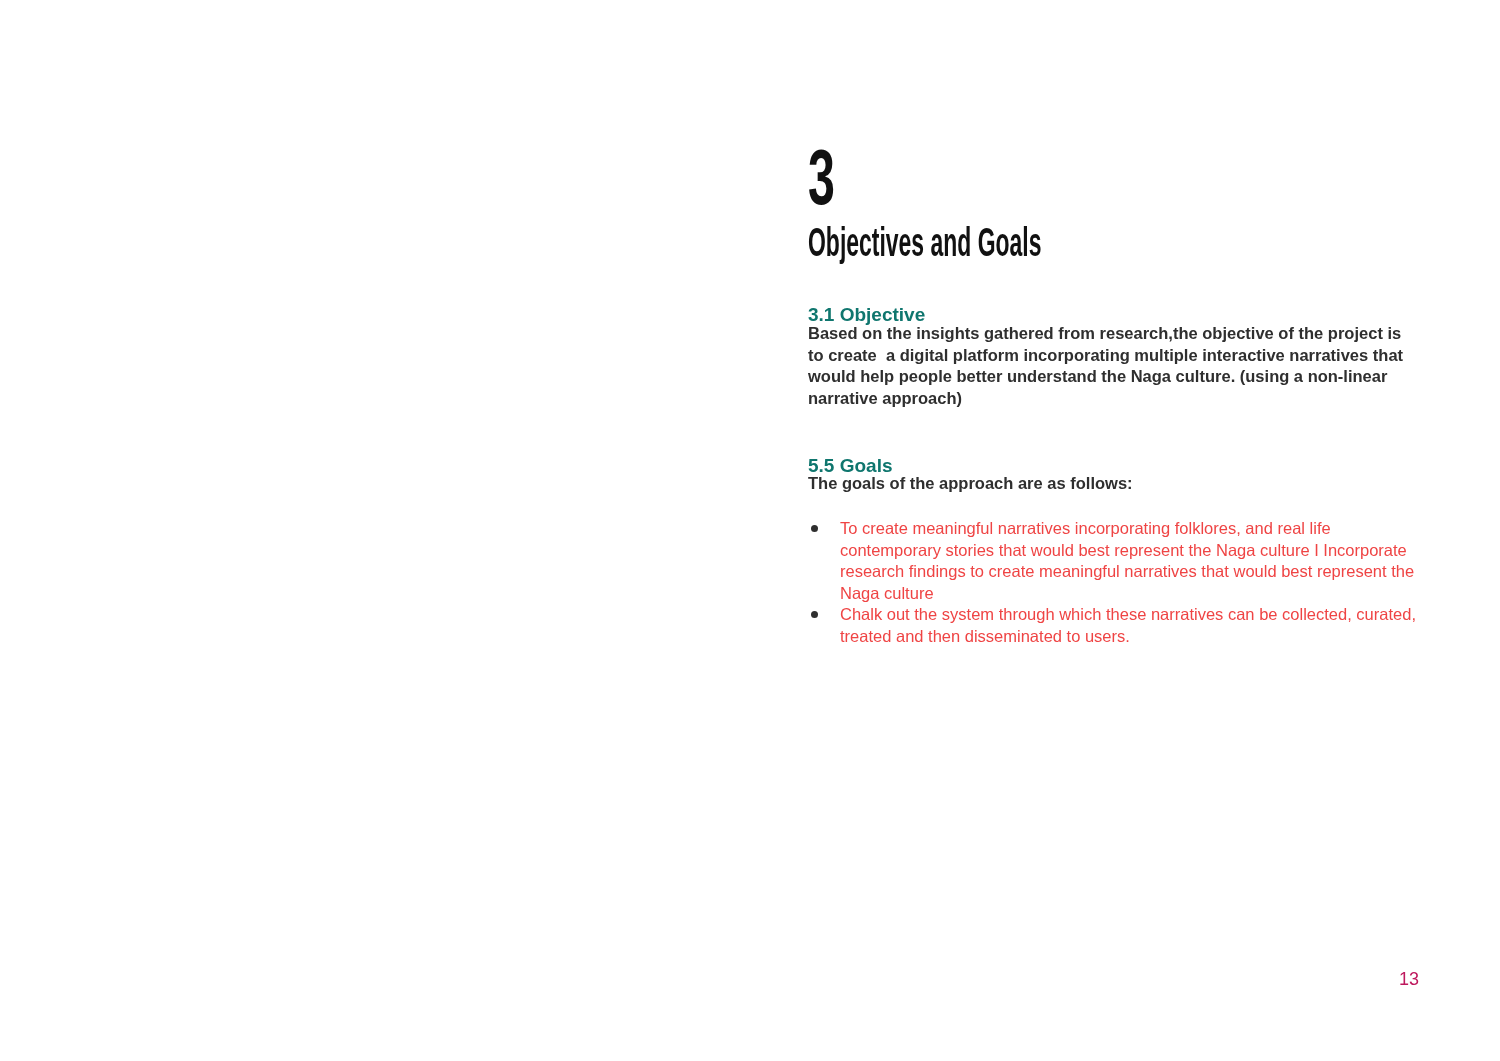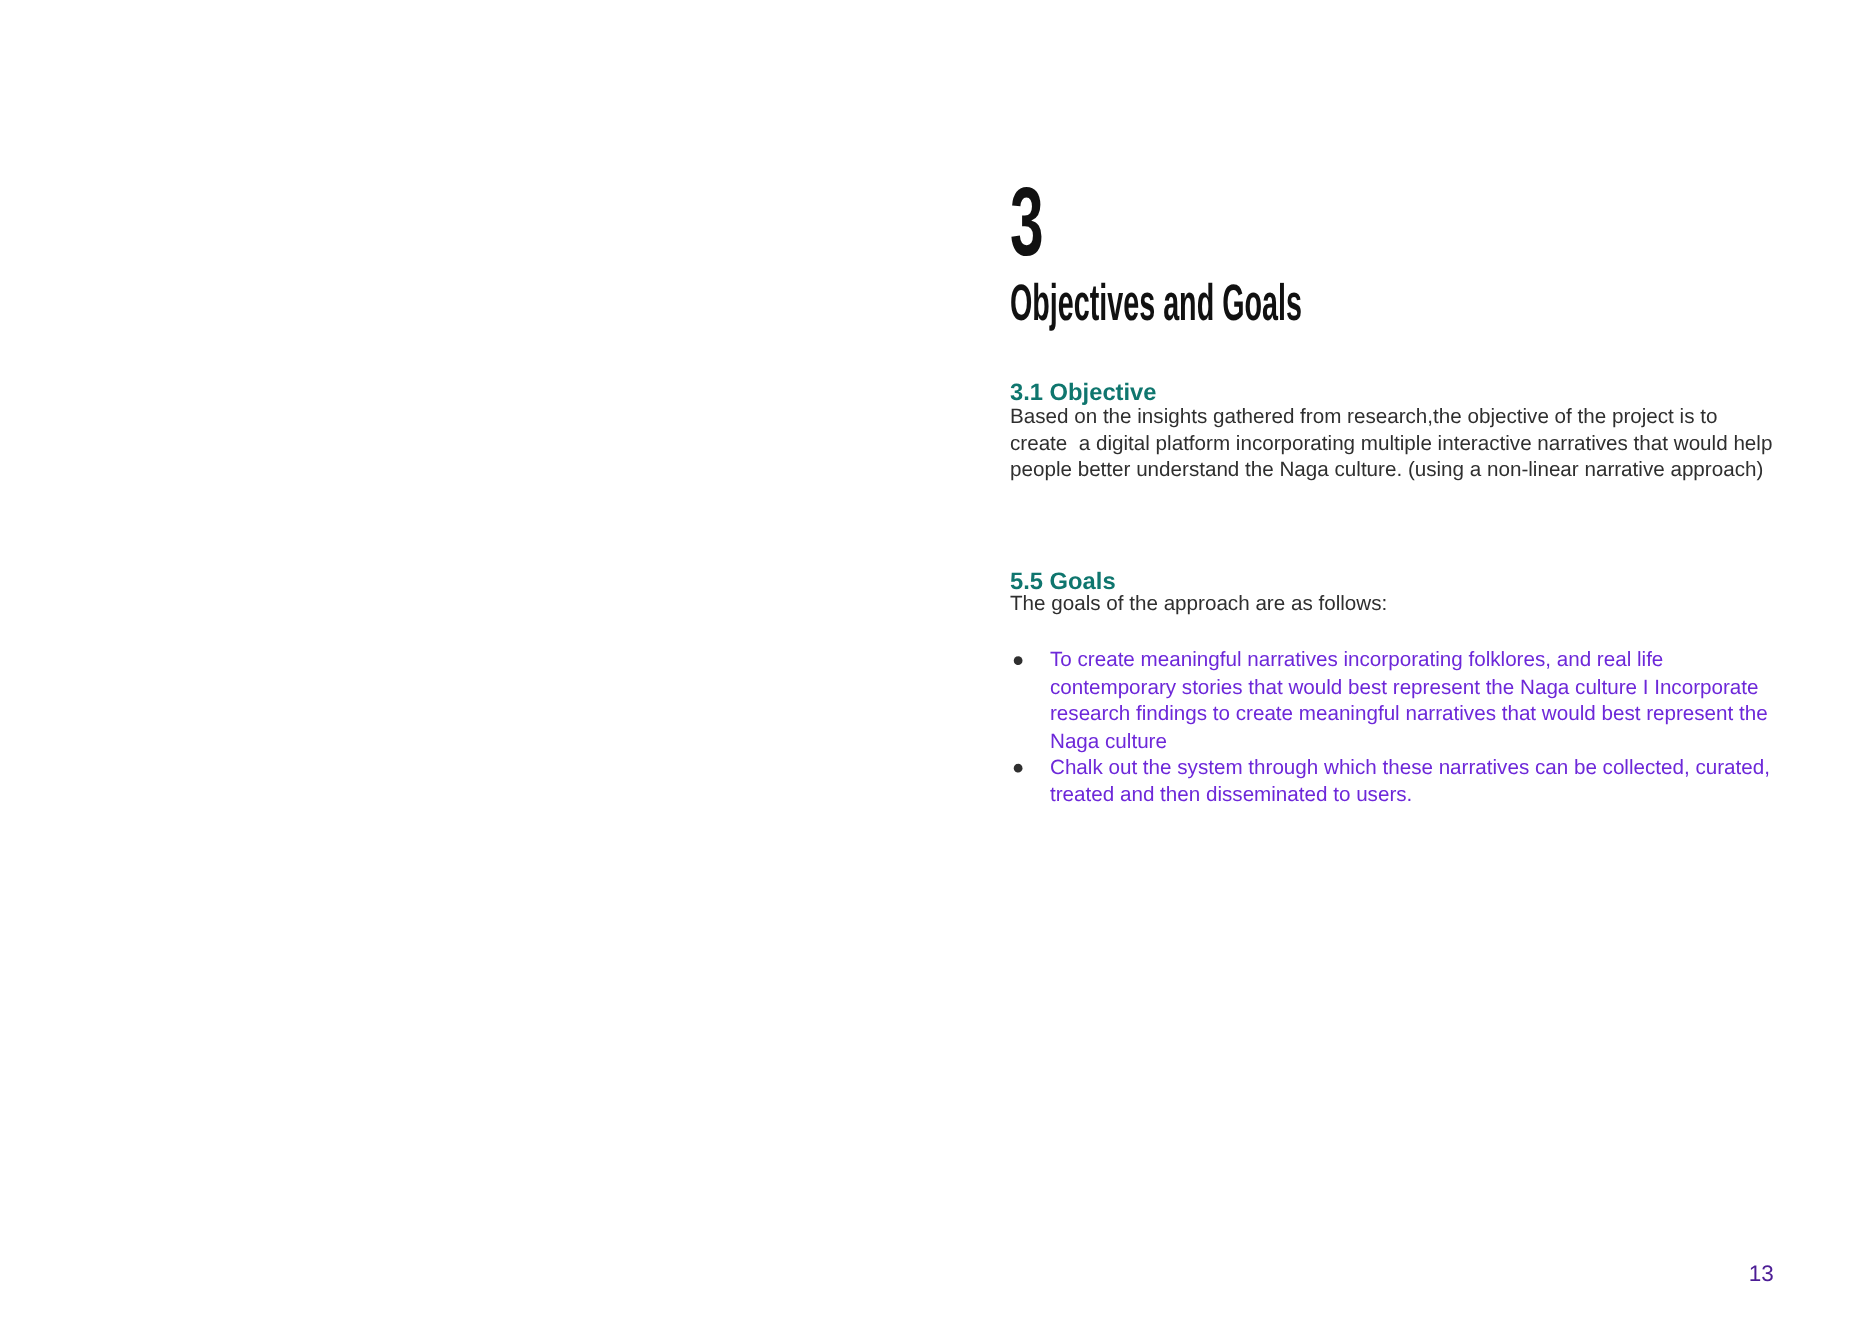--- a/index.html
+++ b/index.html
@@ -62,56 +62,57 @@
   .heading-goals     { top: 455px; }
 
   .body-text {
     position: absolute;
     left: 0;
     width: 610px;
     font-size: 16.5px;
     line-height: 21.5px;
     color: #2f2f2f;
     white-space: pre-wrap;
+    font-weight: bold;
   }
   .objective-body { top: 323px; }
   .goals-intro    { top: 473px; }
 
   .goals-list {
     position: absolute;
     left: 0;
     top: 518px;
     width: 610px;
     list-style: none;
   }
   .goals-list li {
     position: relative;
     padding-left: 32px;
     font-size: 16.5px;
     line-height: 21.5px;
-    color: #6d28d9;
+    color: #ef4444;
   }
   .goals-list li::before {
     content: "";
     position: absolute;
     left: 3px;
     top: 7px;
     width: 7px;
     height: 7px;
     border-radius: 50%;
     background: #2f2f2f;
   }
 
   .page-number {
     position: absolute;
     left: 1399px;
-    top: 1008px;
+    top: 968px;
     font-size: 18px;
     line-height: 22px;
-    color: #4c1d95;
+    color: #be185d;
   }
 </style>
 </head>
 <body>
 
 <div class="page">
   <div class="content">
 
     <div class="chapter-number">3</div>
 

